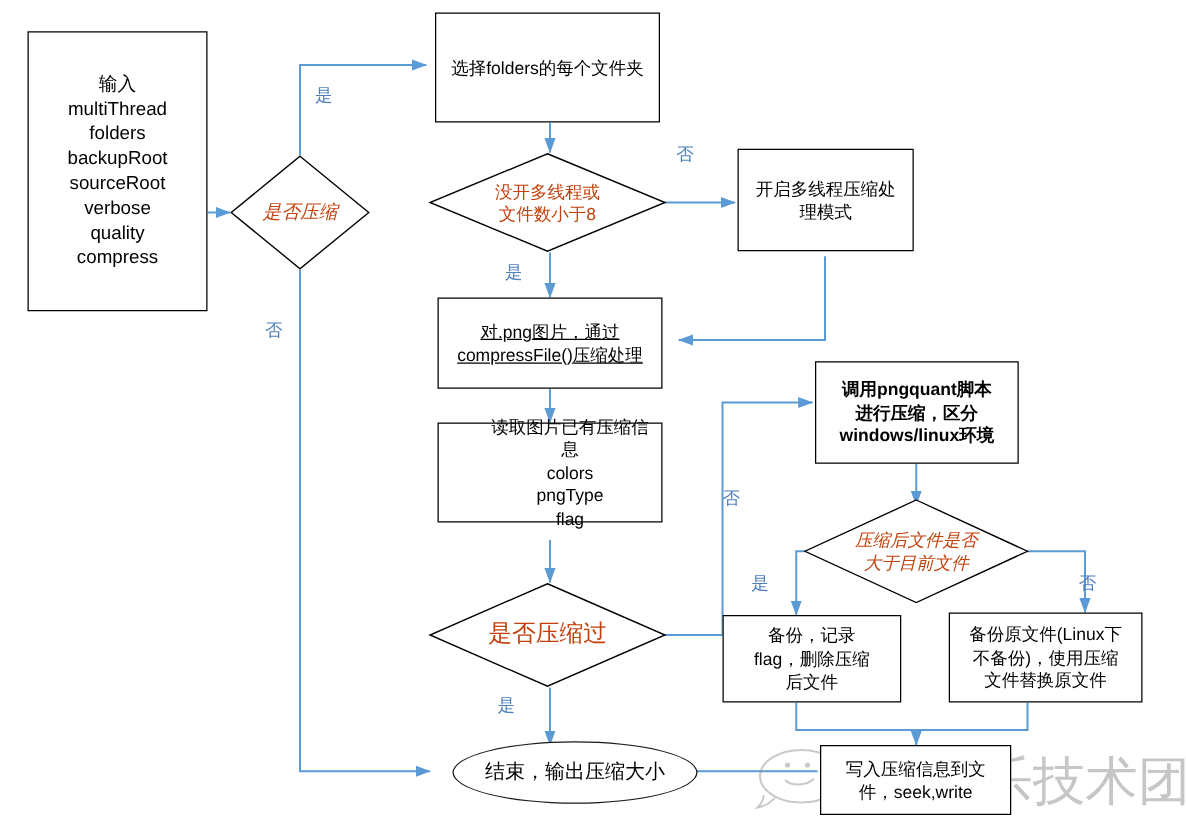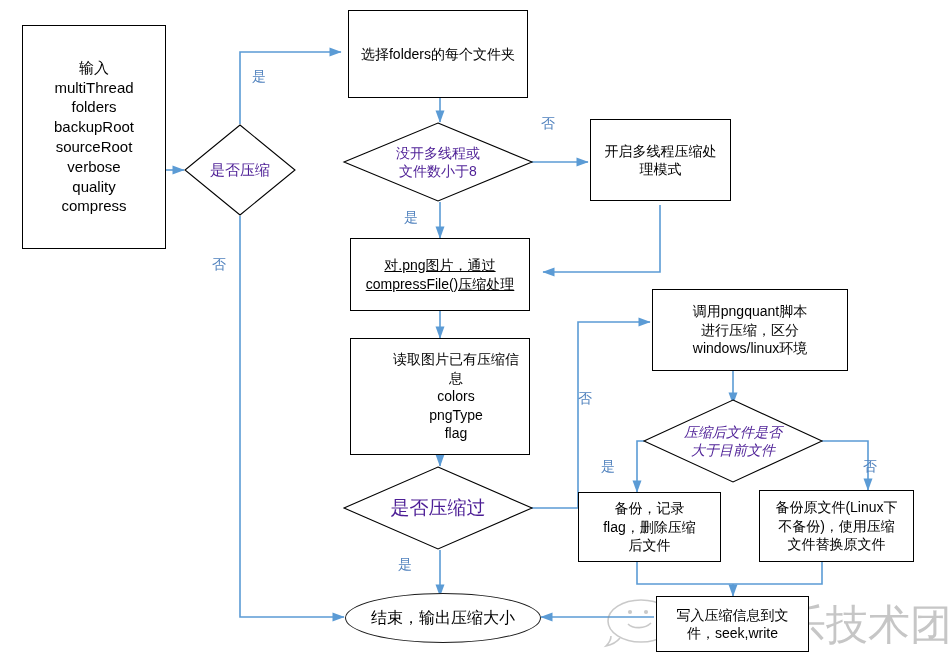--- a/index.html
+++ b/index.html
@@ -64,21 +64,21 @@
     left: 0;
     top: 0;
     width: 100%;
     height: 100%;
     display: flex;
     align-items: center;
     justify-content: center;
     text-align: center;
     line-height: 1.3;
     white-space: pre-line;
-    color: #4c1d95;
+    color: #c2410c;
   }
   .edge-label {
     position: absolute;
     color: #4f81bd;
     z-index: 4;
     white-space: nowrap;
   }
   .watermark {
     position: absolute;
     z-index: 2;
@@ -163,21 +163,21 @@
     <span class="txt">输入
 multiThread
 folders
 backupRoot
 sourceRoot
 verbose
 quality
 compress</span>
   </div>
 
-  <div class="diamond-wrap" style="left:184px; top:124px; width:112px; height:92px;">
+  <div class="diamond-wrap" style="left:184px; top:124px; width:112px; height:92px;font-style:italic;">
     <svg width="112" height="92" viewBox="0 0 112 92">
       <polygon points="56,1 111,46 56,91 1,46" fill="#ffffff" stroke="#000000" stroke-width="1.1"></polygon>
     </svg>
     <div class="dlabel f15">是否压缩</div>
   </div>
 
   <div class="node box f14" style="left:348px; top:10px; width:180px; height:88px;">
     <span class="txt">选择folders的每个文件夹</span>
   </div>
 
@@ -192,35 +192,35 @@
   <div class="node box f14" style="left:590px; top:119px; width:141px; height:82px;">
     <span class="txt">开启多线程压缩处
 理模式</span>
   </div>
 
   <div class="node box f14" style="left:350px; top:238px; width:180px; height:73px;text-decoration:underline;">
     <span class="txt">对.png图片，通过
 compressFile()压缩处理</span>
   </div>
 
-  <div class="node box f14" style="left:350px; top:338px; width:180px; height:117px;padding-left:32px;">
+  <div class="node box f14" style="left:350px; top:338px; width:180px; height:80px;padding-left:32px;">
     <span class="txt">读取图片已有压缩信息
 colors
 pngType
 flag</span>
   </div>
 
   <div class="diamond-wrap" style="left:343px; top:466px; width:190px; height:84px;">
     <svg width="190" height="84" viewBox="0 0 190 84">
       <polygon points="95,1 189,42 95,83 1,42" fill="#ffffff" stroke="#000000" stroke-width="1.1"></polygon>
     </svg>
     <div class="dlabel f13">是否压缩过</div>
   </div>
 
-  <div class="node box f14" style="left:652px; top:289px; width:196px; height:82px;">
+  <div class="node box f14" style="left:652px; top:289px; width:163px; height:82px;font-weight:bold;">
     <span class="txt">调用pngquant脚本
 进行压缩，区分
 windows/linux环境</span>
   </div>
 
   <div class="diamond-wrap" style="left:643px; top:399px; width:180px; height:84px;font-style:italic;">
     <svg width="180" height="84" viewBox="0 0 180 84">
       <polygon points="90,1 179,42 90,83 1,42" fill="#ffffff" stroke="#000000" stroke-width="1.1"></polygon>
     </svg>
     <div class="dlabel f14">压缩后文件是否
@@ -237,21 +237,21 @@
     <span class="txt">备份原文件(Linux下
 不备份)，使用压缩
 文件替换原文件</span>
   </div>
 
   <div class="node box f14" style="left:656px; top:596px; width:153px; height:56px;">
     <span class="txt">写入压缩信息到文
 件，seek,write</span>
   </div>
 
-  <div class="node oval f16" style="left:345px; top:593px; width:196px; height:50px;font-family:Liberation Serif, serif;">
+  <div class="node oval f16" style="left:362px; top:593px; width:196px; height:50px;font-family:Liberation Serif, serif;">
     <span class="txt">结束，输出压缩大小</span>
   </div>
 
   <div class="edge-label f14" style="left:252px; top:68px;">是</div>
   <div class="edge-label f14" style="left:212px; top:256px;">否</div>
   <div class="edge-label f14" style="left:541px; top:115px;">否</div>
   <div class="edge-label f14" style="left:404px; top:209px;">是</div>
   <div class="edge-label f14" style="left:578px; top:390px;">否</div>
   <div class="edge-label f14" style="left:398px; top:556px;">是</div>
   <div class="edge-label f14" style="left:601px; top:458px;">是</div>

